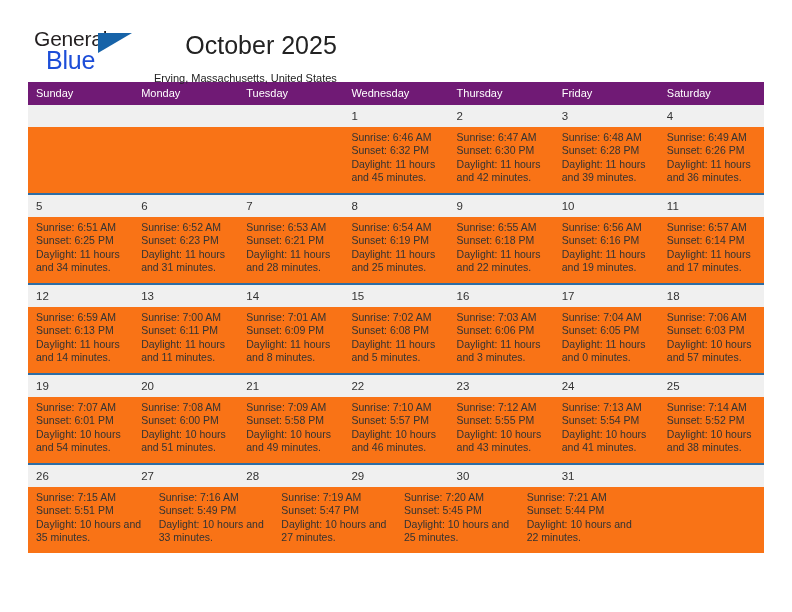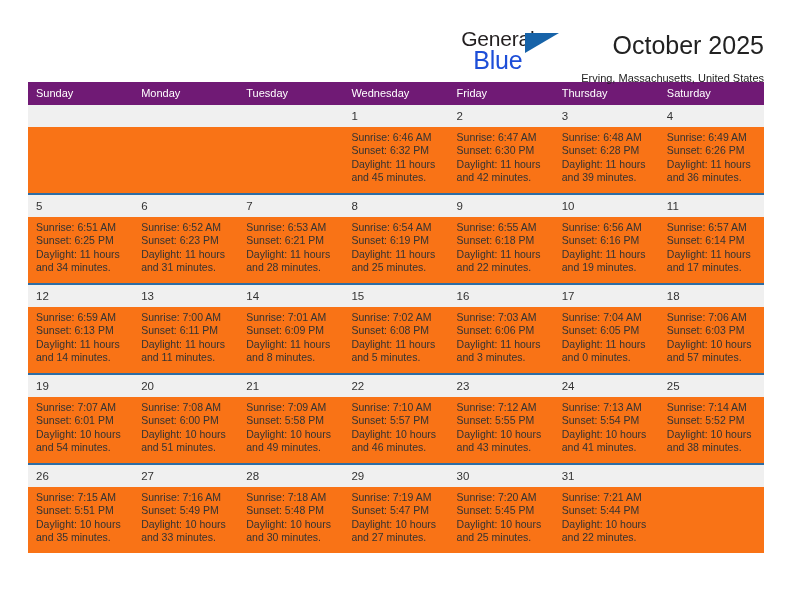--- a/index.html
+++ b/index.html
@@ -18,21 +18,21 @@
     width: 792px;
     height: 612px;
     box-sizing: border-box;
     padding: 0 28px;
   }
 
   
   .topbar {
     display: flex;
     align-items: flex-start;
-    justify-content: flex-end;
+    justify-content: flex-start;
     padding-top: 28px;
     height: 72px;
     box-sizing: border-box;
   }
   .logo {
     position: relative;
     width: 120px;
     height: 50px;
     padding-left: 6px;
   }
@@ -155,22 +155,22 @@
     </div>
 
   </div>
 
   <div class="calendar">
     <div class="dow-row">
         <div class="dow-cell">Sunday</div>
         <div class="dow-cell">Monday</div>
         <div class="dow-cell">Tuesday</div>
         <div class="dow-cell">Wednesday</div>
+        <div class="dow-cell">Thursday</div>
         <div class="dow-cell">Friday</div>
-        <div class="dow-cell">Thursday</div>
         <div class="dow-cell">Saturday</div>
       </div>
     <div class="weeks">
         <div class="week">
           <div class="week-dates">
             <div class="date-cell empty-cell"></div>
             <div class="date-cell empty-cell"></div>
             <div class="date-cell empty-cell"></div>
             <div class="date-cell">1</div>
             <div class="date-cell">2</div>
@@ -362,25 +362,20 @@
               <div class="info-line">Sunrise: 7:15 AM</div>
               <div class="info-line">Sunset: 5:51 PM</div>
               <div class="info-daylight">Daylight: 10 hours and 35 minutes.</div>
             </div>
             <div class="info-cell">
               <div class="info-line">Sunrise: 7:16 AM</div>
               <div class="info-line">Sunset: 5:49 PM</div>
               <div class="info-daylight">Daylight: 10 hours and 33 minutes.</div>
             </div>
             <div class="info-cell">
-              <div class="info-line">Sunrise: 7:18 AM</div>
-              <div class="info-line">Sunset: 5:48 PM</div>
-              <div class="info-daylight">Daylight: 10 hours and 30 minutes.</div>
-            </div>
-            <div class="info-cell">
               <div class="info-line">Sunrise: 7:19 AM</div>
               <div class="info-line">Sunset: 5:47 PM</div>
               <div class="info-daylight">Daylight: 10 hours and 27 minutes.</div>
             </div>
             <div class="info-cell">
               <div class="info-line">Sunrise: 7:20 AM</div>
               <div class="info-line">Sunset: 5:45 PM</div>
               <div class="info-daylight">Daylight: 10 hours and 25 minutes.</div>
             </div>
             <div class="info-cell">

